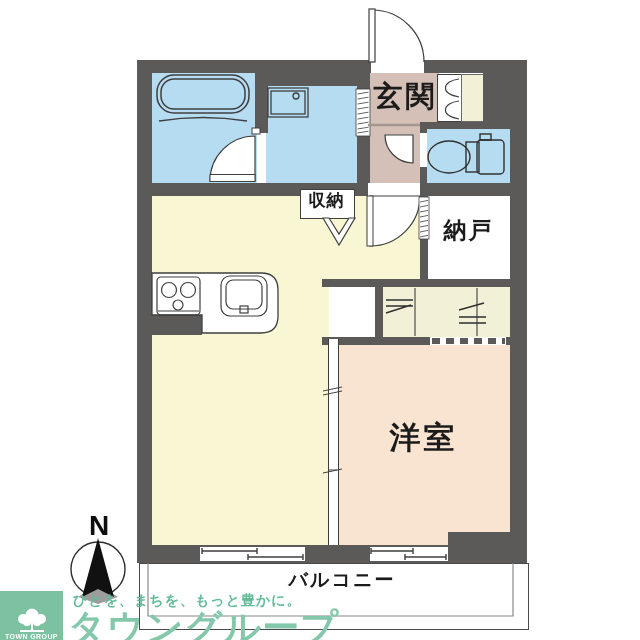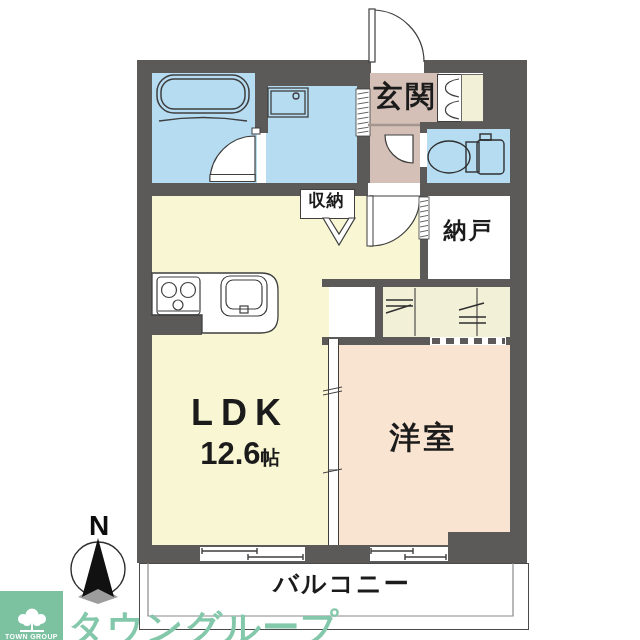--- a/index.html
+++ b/index.html
@@ -172,34 +172,29 @@
       <circle cx="98" cy="569" r="27" fill="none" stroke="#2f2f2f" stroke-width="1.4"></circle>
       <polygon points="78,597 98,585 118,597 98,604" fill="#9d9d9d"></polygon>
       <polygon points="98,538 82,597 98,589 114,597" fill="#111111"></polygon>
     </g>
   </svg>
 
   <div class="lbl" style="left:363px;top:81px;width:85px;font-size:29px;letter-spacing:3px;">玄関</div>
   <div class="lbl" style="left:425px;top:218px;width:87px;font-size:23px;letter-spacing:2px;">納戸</div>
   <div class="lbl" style="left:300px;top:192px;width:53px;font-size:17px;letter-spacing:1px;">収納</div>
 
-  <div class="lbl" style="left:150px;top:394px;width:180px;">
-    <div style="font-size:36px;letter-spacing:8px;">LDK</div>
-    <div style="font-size:31px;margin-top:6px;">
-      <span>12.6</span><span class="unit">帖</span>
-    </div>
-  </div>
 
   <div class="lbl" style="left:335px;top:422px;width:177px;">
     <div style="font-size:31px;letter-spacing:3px;">洋室</div>
   </div>
 
-  <div class="lbl" style="left:262px;top:570px;width:160px;font-size:25px;letter-spacing:2px;">バルコニー</div>
+  <div class="lbl" style="left:262px;top:570px;width:160px;font-size:19px;letter-spacing:2px;">バルコニー</div>
   <div class="lbl" style="left:84px;top:511px;width:30px;font-size:28px;color:#0d0d0d;">N</div>
 
+  <div class="brand-tagline" style="left:73px;top:592px;">ひとを、まちを、もっと豊かに。</div>
   <div class="brand-name" style="left:68px;top:603px;">タウングループ</div>
   <div class="logo-square" style="left:0px;top:591px;width:63px;height:49px;">
     <svg width="40" height="26" viewBox="0 0 40 26">
       <circle cx="20" cy="8" r="6.5" fill="#ffffff"></circle>
       <circle cx="11" cy="12" r="5" fill="#ffffff"></circle>
       <circle cx="29" cy="12" r="5" fill="#ffffff"></circle>
       <circle cx="15" cy="15" r="4" fill="#ffffff"></circle>
       <circle cx="25" cy="15" r="4" fill="#ffffff"></circle>
       <path d="M20,11 V23 M20,15 L14,11 M20,16 L26,12 M8,24 H32" stroke="#ffffff" stroke-width="2" fill="none"></path>
     </svg>

